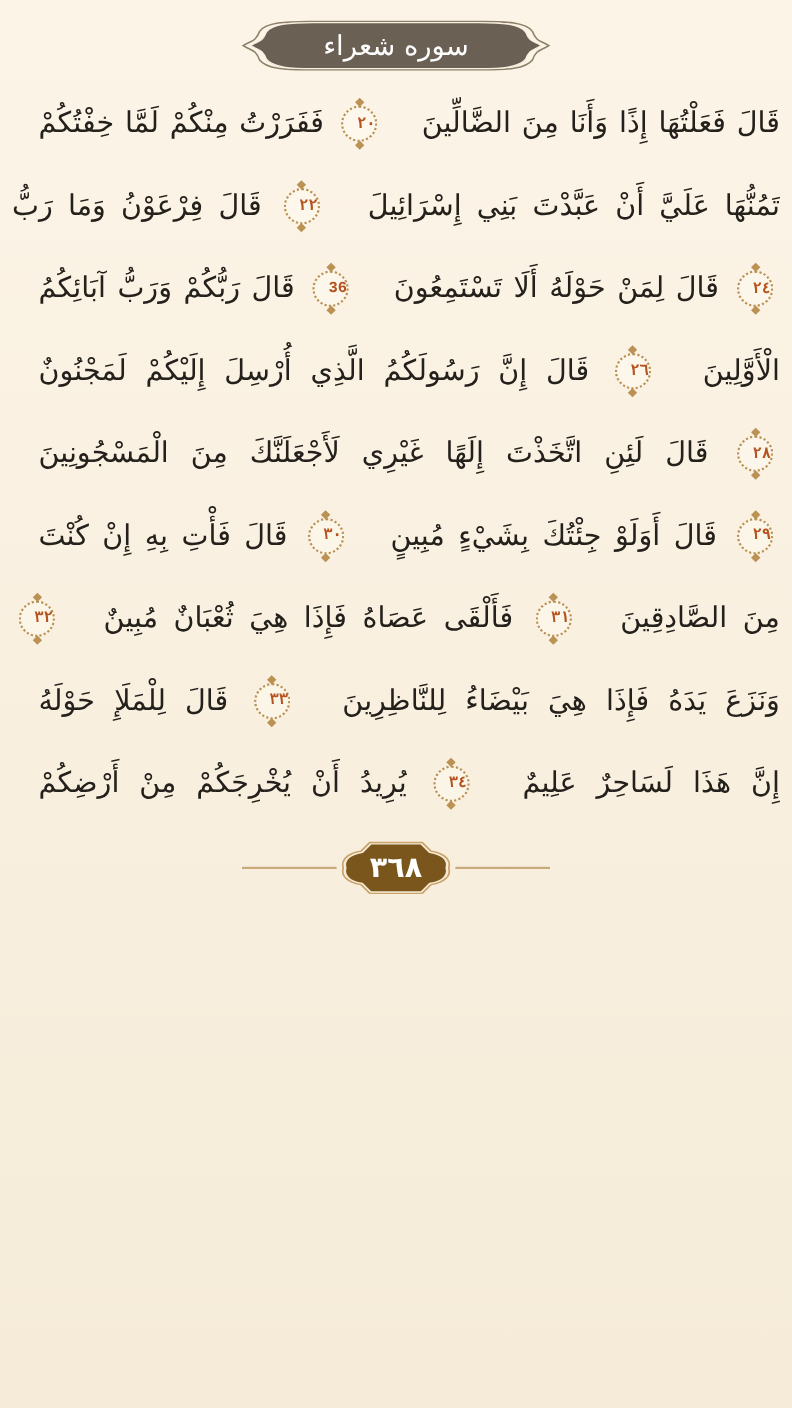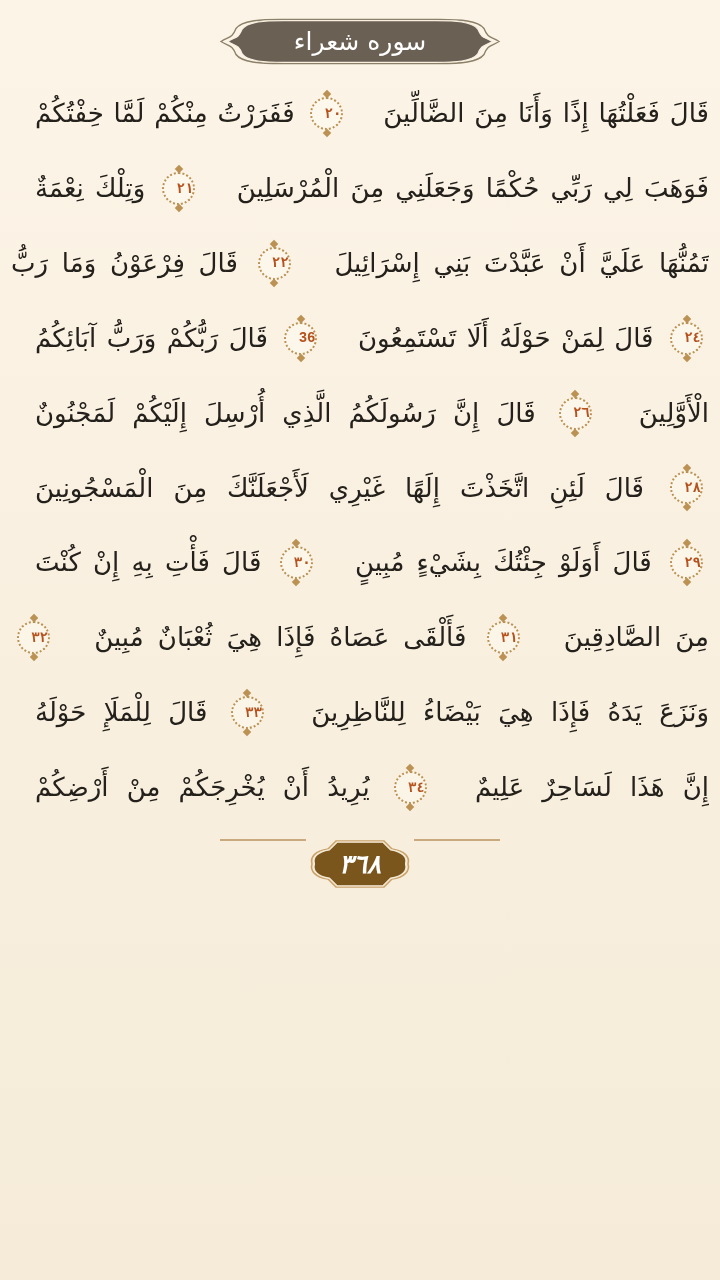--- a/index.html
+++ b/index.html
@@ -55,21 +55,21 @@
     background:var(--medallion-ring);transform:translateX(-50%) rotate(45deg);
   }
   .medallion::before{top:-8px;}
   .medallion::after{bottom:-8px;}
   .medallion .num{
     color:var(--medallion-number);font-size:14px;font-weight:bold;
     display:inline-block;vertical-align:middle;line-height:normal;
   }
 
   
-  .footer{display:flex;align-items:flex-start;justify-content:center;margin-top:15px;font-style:italic;}
+  .footer{display:flex;align-items:center;justify-content:center;margin-top:15px;}
   .rule{width:86px;height:2px;background:var(--rule);}
   .badge{position:relative;width:104px;height:50px;margin:0 2px;}
   .badge svg{position:absolute;inset:0;width:100%;height:100%;}
   .badge .num{
     position:absolute;inset:0;display:flex;align-items:center;justify-content:center;
     color:#ffffff;font-size:26px;font-weight:bold;
   }
 </style>
 </head>
 <body>
@@ -81,21 +81,20 @@
       <svg viewBox="0 0 284 51" aria-hidden="true">
         <path d="M3,25.5 C11,20.5 14,22.5 18,12.5 C24,4.5 42,3.5 62,3.5 L222,3.5 C242,3.5 260,4.5 266,12.5 C270,22.5 273,20.5 281,25.5 C273,30.5 270,28.5 266,38.5 C260,46.5 242,47.5 222,47.5 L62,47.5 C42,47.5 24,46.5 18,38.5 C14,28.5 11,30.5 3,25.5 Z" fill="none" style="stroke:var(--ribbon-outline)" stroke-width="1.4"></path>
         <path d="M3,25.5 C11,20.5 14,22.5 18,12.5 C24,4.5 42,3.5 62,3.5 L222,3.5 C242,3.5 260,4.5 266,12.5 C270,22.5 273,20.5 281,25.5 C273,30.5 270,28.5 266,38.5 C260,46.5 242,47.5 222,47.5 L62,47.5 C42,47.5 24,46.5 18,38.5 C14,28.5 11,30.5 3,25.5 Z" transform="translate(7.1,1.28) scale(0.95)" style="fill:var(--ribbon-fill);stroke:var(--ribbon-inner-line)" stroke-width="1.2"></path>
       </svg>
       <span class="title">سوره شعراء</span>
     </div>
   </div>
 
   <div class="text-area">
       <div class="line"><span class="ayah">قَالَ فَعَلْتُهَا إِذًا وَأَنَا مِنَ الضَّالِّينَ</span> <span class="medallion"><span class="num">٢٠</span></span> <span class="ayah">فَفَرَرْتُ مِنْكُمْ لَمَّا خِفْتُكُمْ</span> </div>
-      <div class="line"><span class="ayah">فَوَهَبَ لِي رَبِّي حُكْمًا وَجَعَلَنِي مِنَ الْمُرْسَلِينَ</span> <span class="medallion"><span class="num">٢١</span></span> <span class="ayah">وَتِلْكَ نِعْمَةٌ</span> </div>
       <div class="line"><span class="ayah">تَمُنُّهَا عَلَيَّ أَنْ عَبَّدْتَ بَنِي إِسْرَائِيلَ</span> <span class="medallion"><span class="num">٢٢</span></span> <span class="ayah">قَالَ فِرْعَوْنُ وَمَا رَبُّ الْعَالَمِينَ</span> </div>
       <div class="line"><span class="medallion"><span class="num">٢٤</span></span> <span class="ayah">قَالَ لِمَنْ حَوْلَهُ أَلَا تَسْتَمِعُونَ</span> <span class="medallion"><span class="num">36</span></span> <span class="ayah">قَالَ رَبُّكُمْ وَرَبُّ آبَائِكُمُ</span> </div>
       <div class="line"><span class="ayah">الْأَوَّلِينَ</span> <span class="medallion"><span class="num">٢٦</span></span> <span class="ayah">قَالَ إِنَّ رَسُولَكُمُ الَّذِي أُرْسِلَ إِلَيْكُمْ لَمَجْنُونٌ</span> </div>
       <div class="line"><span class="medallion"><span class="num">٢٨</span></span> <span class="ayah">قَالَ لَئِنِ اتَّخَذْتَ إِلَهًا غَيْرِي لَأَجْعَلَنَّكَ مِنَ الْمَسْجُونِينَ</span> </div>
       <div class="line"><span class="medallion"><span class="num">٢٩</span></span> <span class="ayah">قَالَ أَوَلَوْ جِئْتُكَ بِشَيْءٍ مُبِينٍ</span> <span class="medallion"><span class="num">٣٠</span></span> <span class="ayah">قَالَ فَأْتِ بِهِ إِنْ كُنْتَ</span> </div>
       <div class="line"><span class="ayah">مِنَ الصَّادِقِينَ</span> <span class="medallion"><span class="num">٣١</span></span> <span class="ayah">فَأَلْقَى عَصَاهُ فَإِذَا هِيَ ثُعْبَانٌ مُبِينٌ</span> <span class="medallion"><span class="num">٣٢</span></span> </div>
       <div class="line"><span class="ayah">وَنَزَعَ يَدَهُ فَإِذَا هِيَ بَيْضَاءُ لِلنَّاظِرِينَ</span> <span class="medallion"><span class="num">٣٣</span></span> <span class="ayah">قَالَ لِلْمَلَإِ حَوْلَهُ</span> </div>
       <div class="line"><span class="ayah">إِنَّ هَذَا لَسَاحِرٌ عَلِيمٌ</span> <span class="medallion"><span class="num">٣٤</span></span> <span class="ayah">يُرِيدُ أَنْ يُخْرِجَكُمْ مِنْ أَرْضِكُمْ</span> </div>
     </div>
 

